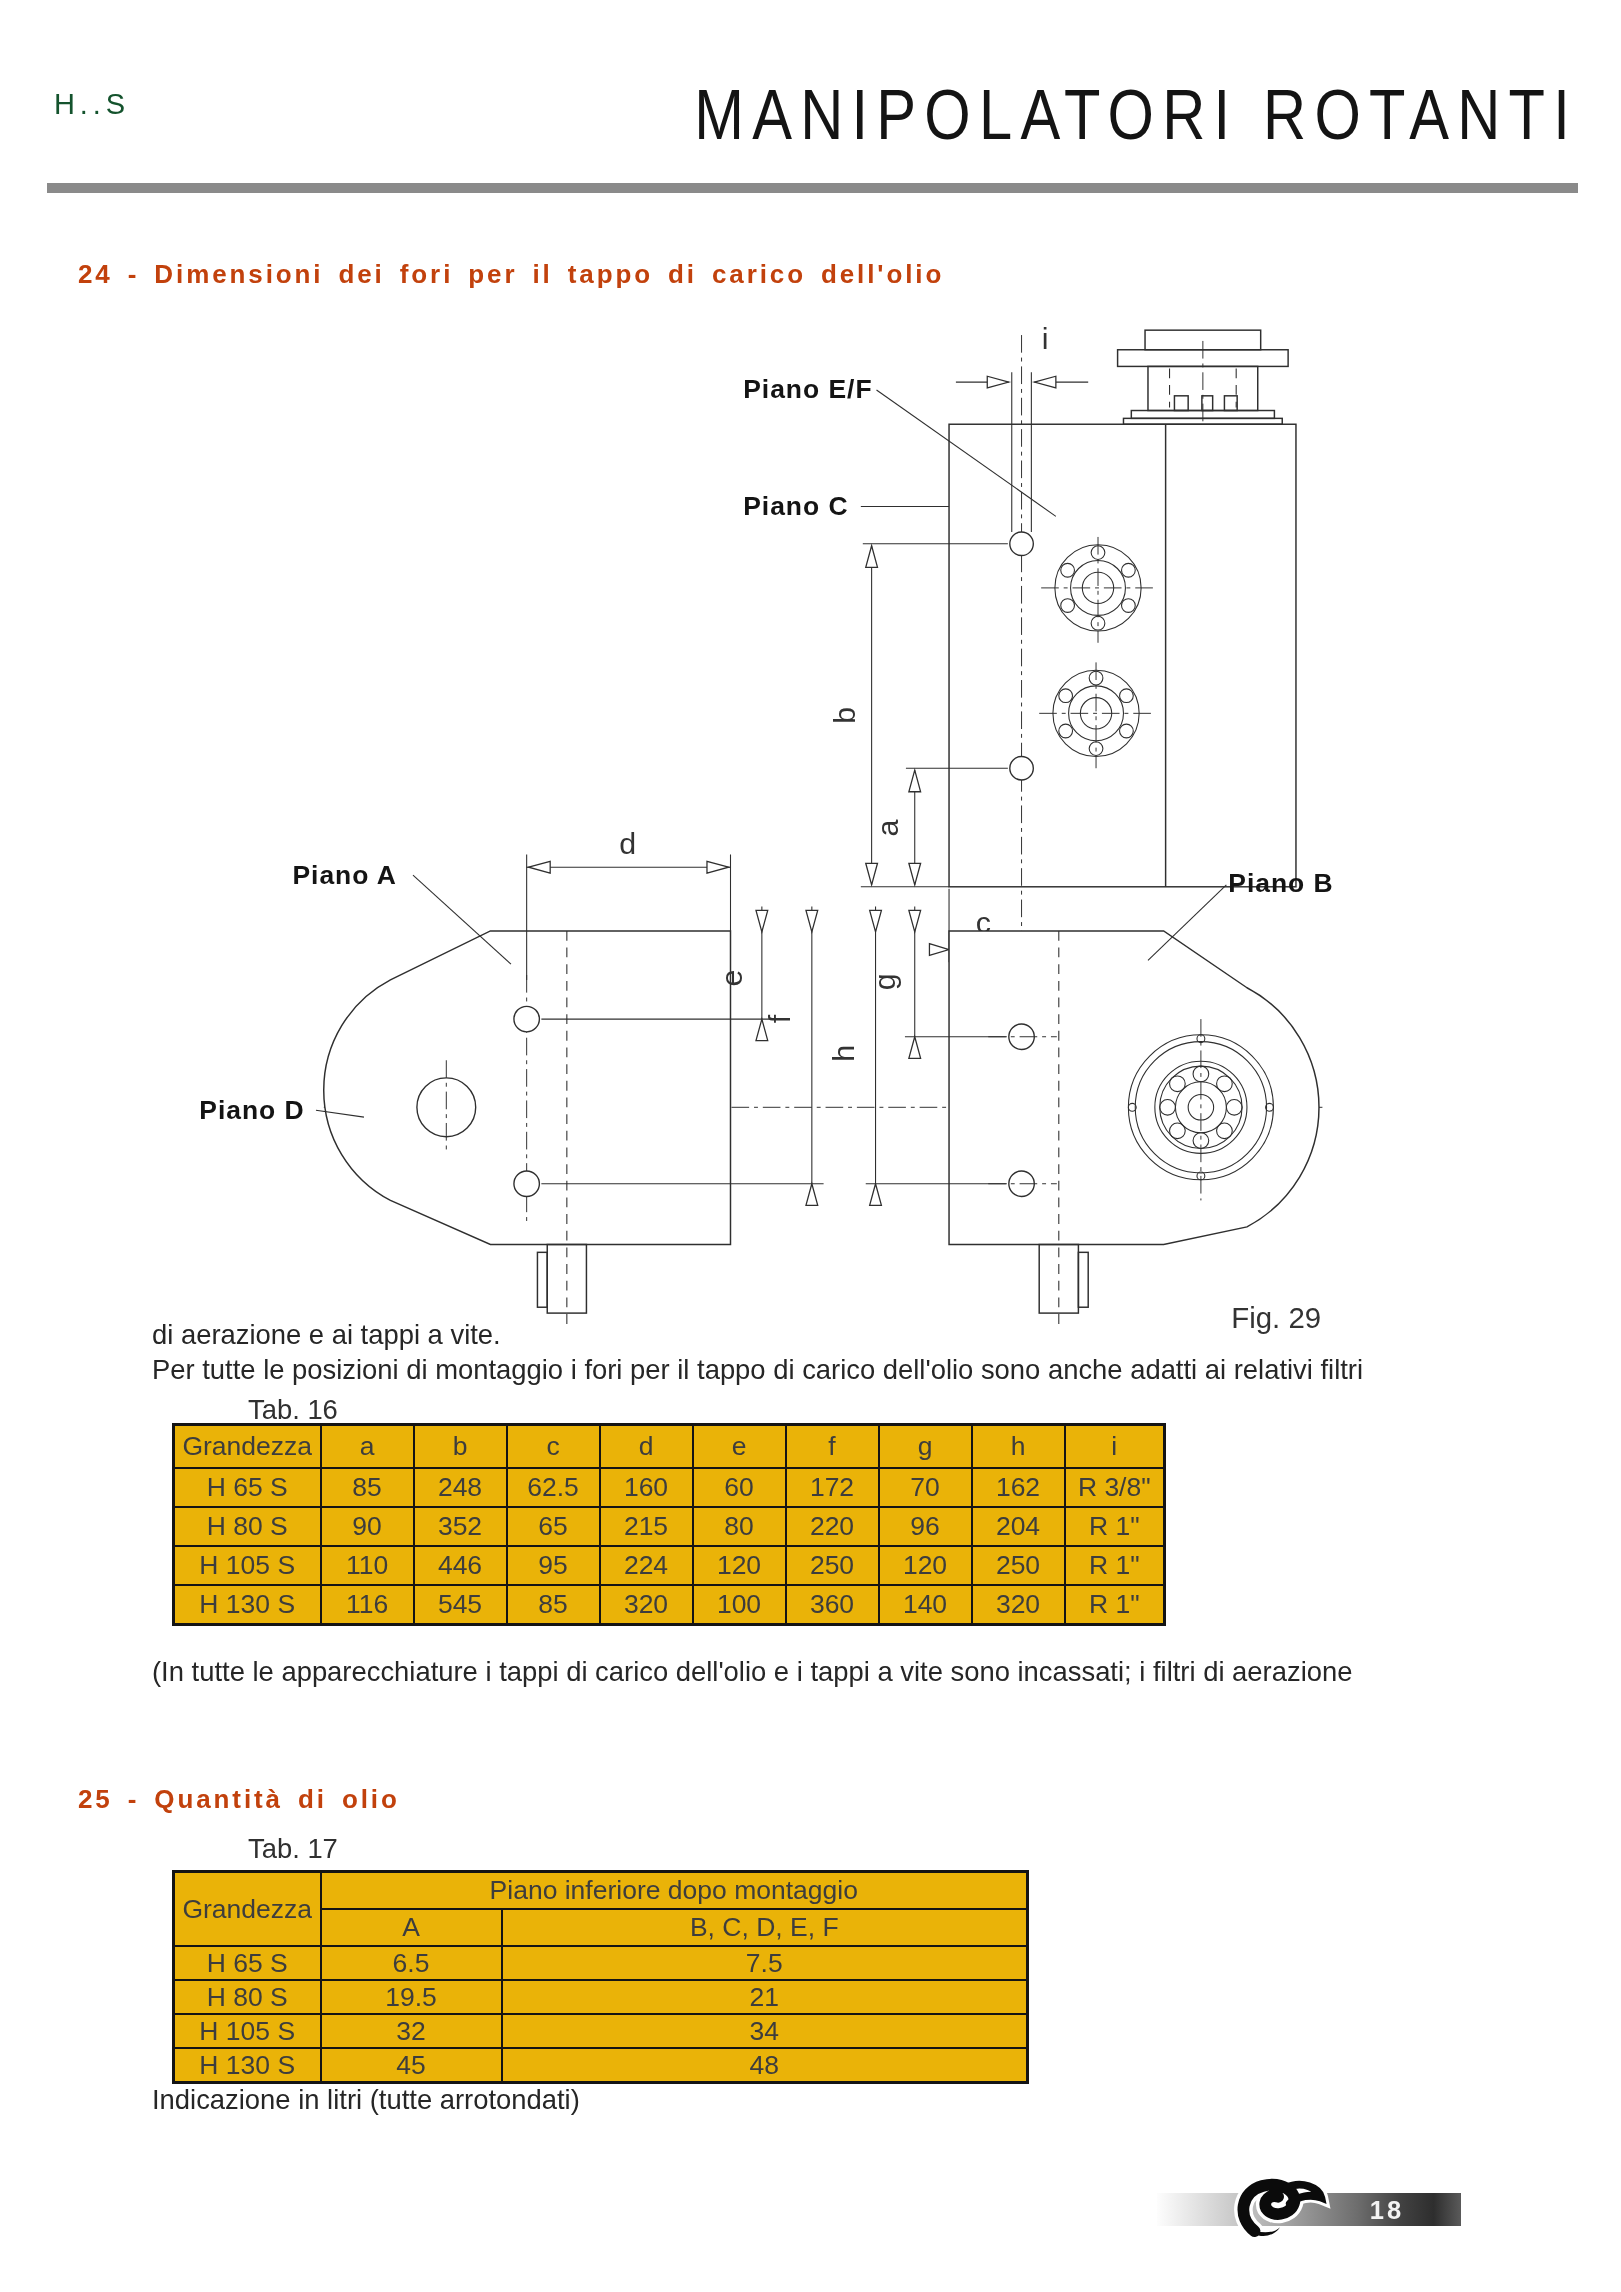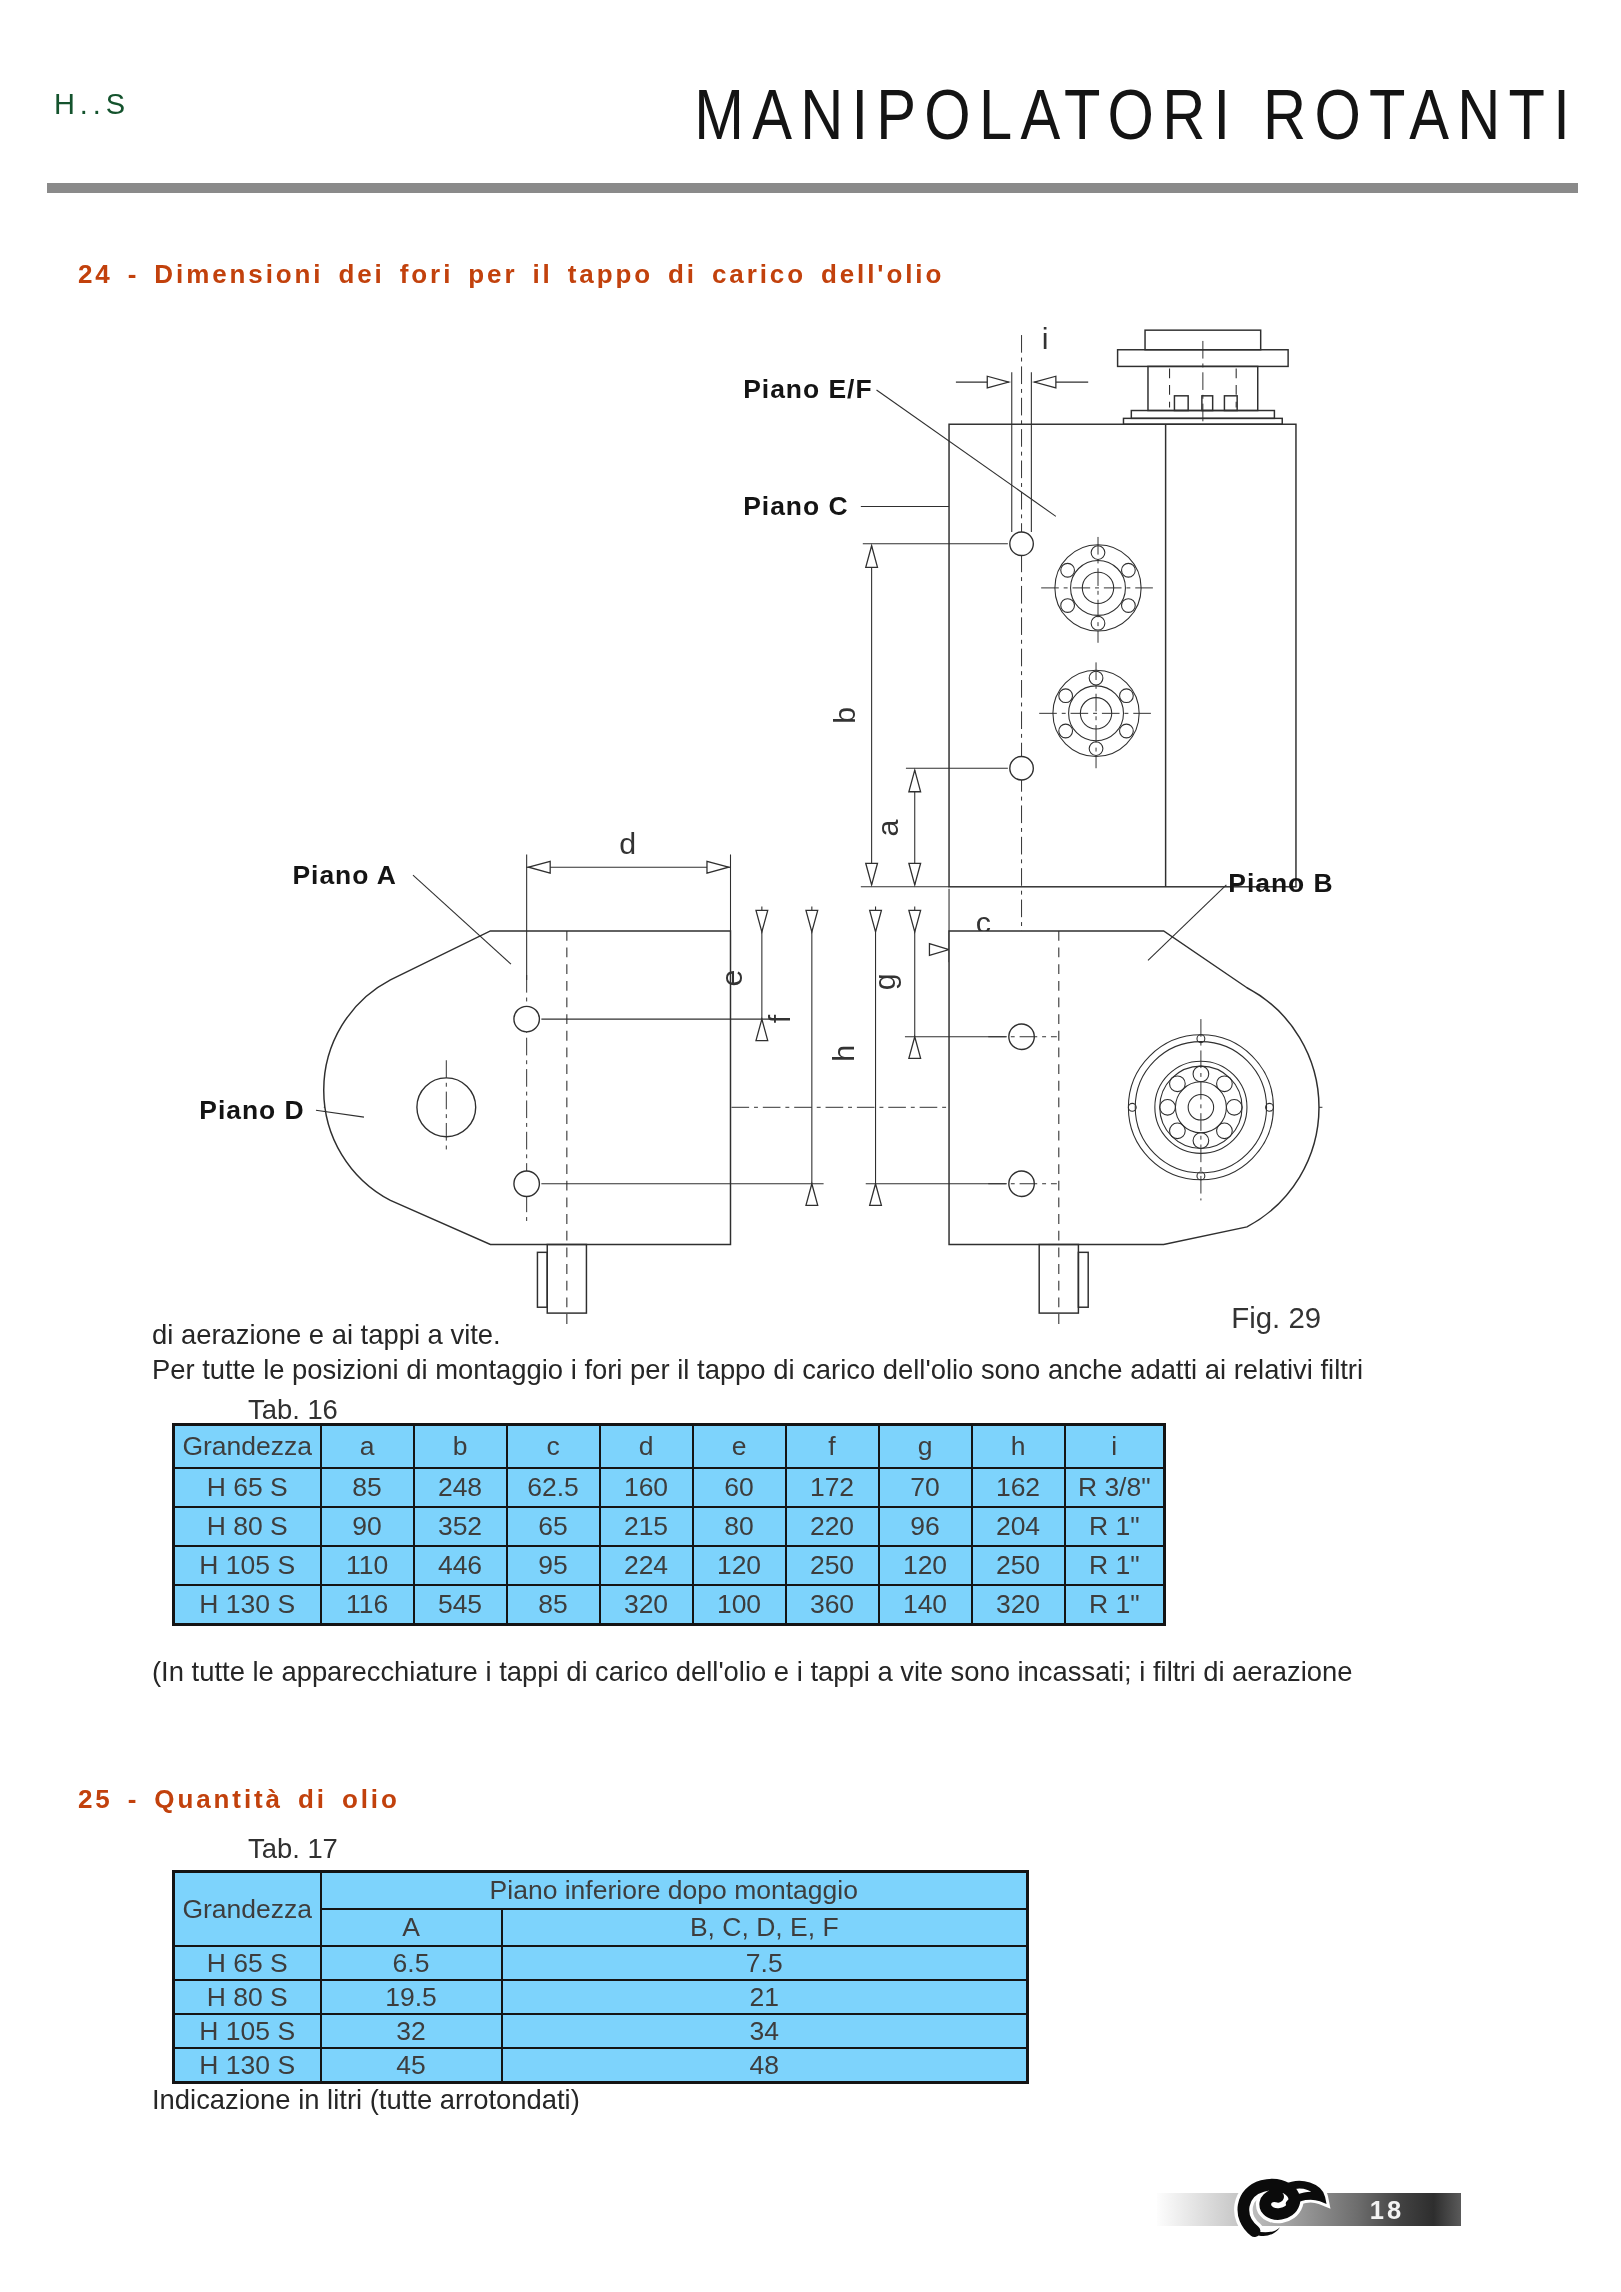--- a/index.html
+++ b/index.html
@@ -19,21 +19,21 @@
 
   
   .section-title{font-weight:bold;font-size:26px;color:#c2410c;letter-spacing:2.9px;word-spacing:4.9px;white-space:nowrap;}
   #sec24{left:78px;top:259px;}
   #sec25{left:78px;top:1784px;}
 
   .body-text{font-size:27.4px;color:#262626;line-height:35px;white-space:nowrap;}
   .tab-label{font-size:27.4px;color:#303030;}
 
   
-  table{border-collapse:collapse;table-layout:fixed;font-size:26.5px;color:#3d3d3d;text-align:center;border:3.9px solid #141414;background:#7dd3fc;}
+  table{border-collapse:collapse;table-layout:fixed;font-size:26.5px;color:#3d3d3d;text-align:center;border:3.9px solid #141414;background:#eab308;}
   td,th{border-left:2px solid #141414;border-right:2px solid #141414;border-top:2.9px solid #141414;border-bottom:2.9px solid #141414;font-weight:normal;padding:0;overflow:hidden;white-space:nowrap;}
   #tab16 th{height:41px;}
   #tab16 td{height:37px;}
   #tab17 th{height:35px;}
   #tab17 td{height:32px;}
 
   
   .footer-bar{
     left:1157px;top:2193px;width:304px;height:33px;
     background:linear-gradient(90deg,#fdfdfd 0%,#dedede 15%,#b8b8b8 34%,#929292 50%,#6d6d6d 66%,#424242 80%,#2e2e2e 91%,#5a5a5a 100%);

